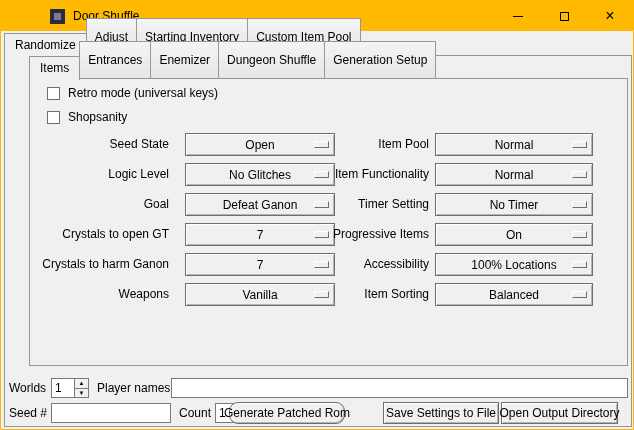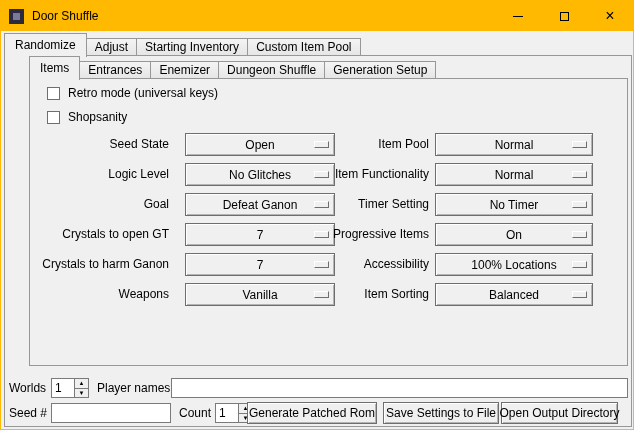--- a/index.html
+++ b/index.html
@@ -8,39 +8,39 @@
 
   .window {
     position:relative; width:634px; height:430px;
     background:#f0f0f0; border:1px solid #ffb900;
     font-size:12px; color:#000; overflow:hidden;
   }
 
   
   .titlebar {
     position:absolute; top:0; left:0; right:0; height:30px;
-    background:#ffb900; display:flex; align-items:center;
+    background:#ffb900; display:flex; align-items:center;padding-left:41px;
   }
   .app-icon { width:15px; height:15px; margin-left:8px; background:#2b2b3d; position:relative; flex:none; }
   .app-icon::after { content:""; position:absolute; left:3px; top:3px; width:9px; height:9px;
     background:#7a7a99; box-shadow:inset 0 0 0 1px #2b2b3d; }
   .title-text { margin-left:8px; font-size:12px; }
   .caption-buttons { margin-left:auto; display:flex; height:100%; }
   .cap-btn { width:46px; height:100%; display:flex; align-items:center; justify-content:center; cursor:default; }
   .min-glyph { width:10px; height:1px; background:#000; display:block; }
   .max-glyph { width:9px; height:9px; border:1px solid #000; display:block; }
   .close-glyph { font-size:16px; line-height:1; }
 
   
   .tabbar { position:absolute; display:flex; align-items:flex-end; z-index:5; }
   .outer-tabs { left:3px; top:33px; height:22px; }
   .inner-tabs { left:28px; top:56px; height:22px; }
   .tab {
     background:linear-gradient(#f4f4f4,#e6e6e6);
-    border:1px solid #979797; padding:1px 8px; white-space:nowrap;
+    border:1px solid #979797; padding:11px 8px; white-space:nowrap;
     cursor:default; position:relative;
   }
   .tab + .tab { margin-left:-1px; }
   .tab.selected {
     background:#f0f0f0; padding:4px 10px 5px; margin-bottom:-1px;
     border-bottom:none; z-index:6;
   }
 
   
   .outer-pane { position:absolute; left:3px; top:54px; width:628px; height:372px; border:1px solid #979797; }
@@ -228,17 +228,17 @@
   <div class="blabel" style="left:8px; top:402px;">Seed #</div>
   <input class="textinput" style="left: 50px; top: 402px; width: 120px;" value="">
   <div class="blabel" style="left:178px; top:402px;">Count</div>
   <div class="spin" style="left:214px; top:402px;">
     <input value="1" style="">
     <div class="spin-arrows">
       <div class="spin-btn">▲</div>
       <div class="spin-btn">▼</div>
     </div>
   </div>
-  <div class="btn" style="left:246px; top:401px; width:130px;">Generate Patched Rom</div>
+  <div class="btn" style="left:228px; top:401px; width:116px;border-radius:9px;">Generate Patched Rom</div>
   <div class="btn" style="left:382px; top:401px; width:116px;">Save Settings to File</div>
   <div class="btn" style="left:500px; top:401px; width:117px;">Open Output Directory</div>
 
 </div>
 
 </body></html>

